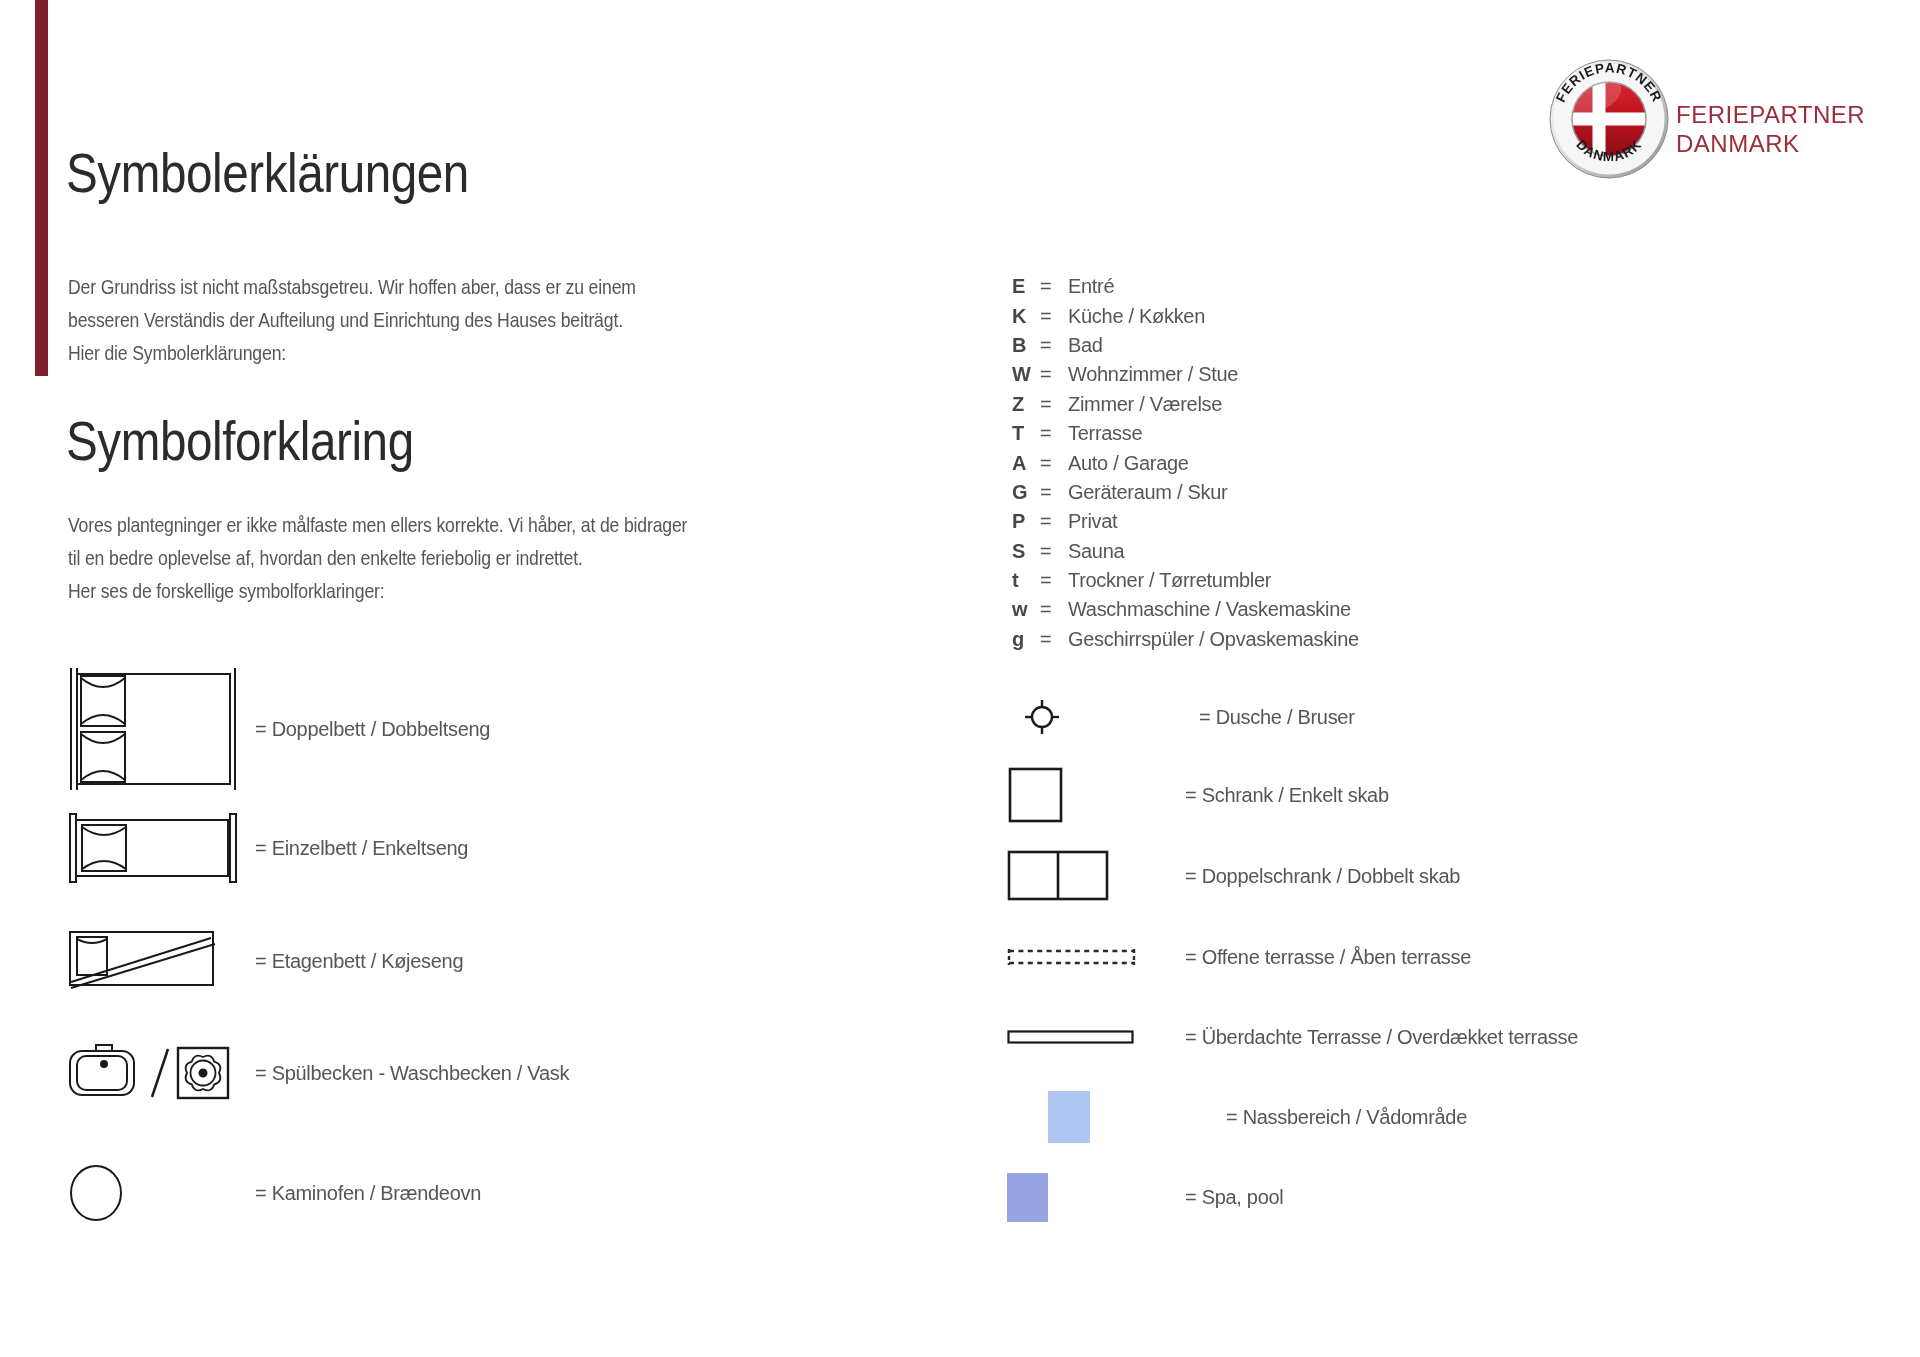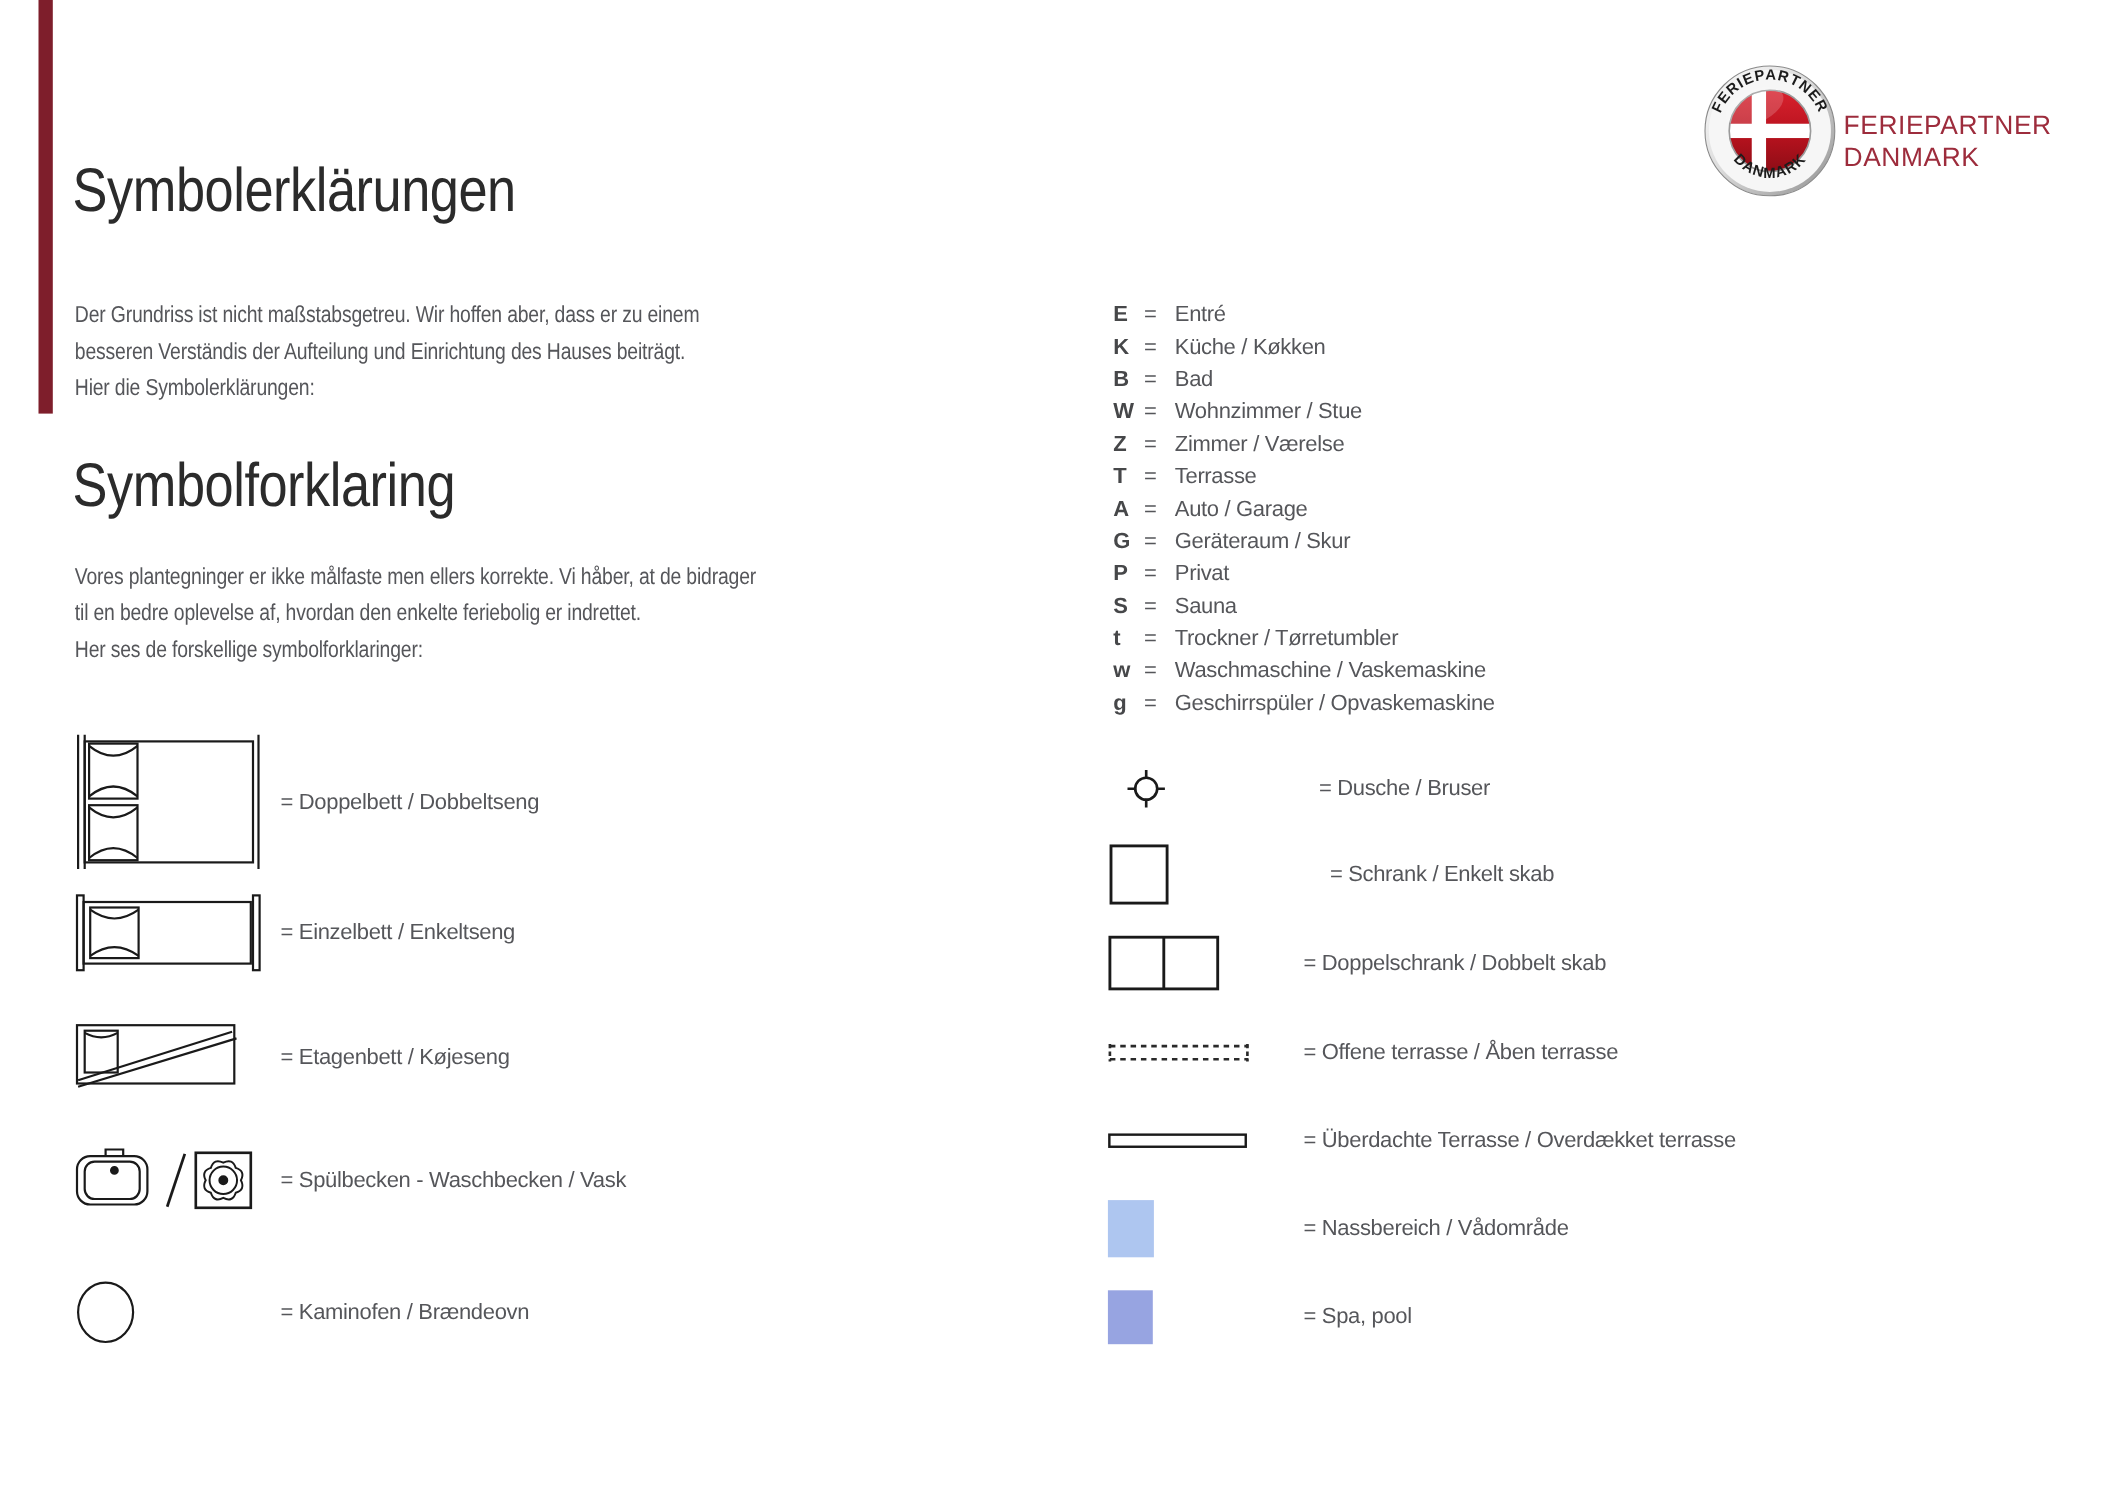--- a/index.html
+++ b/index.html
@@ -250,21 +250,21 @@
     <circle cx="21" cy="21" r="10"></circle>
     <line x1="21" y1="4" x2="21" y2="12"></line>
               <line x1="21" y1="30" x2="21" y2="38"></line>
     <line x1="4" y1="21" x2="12" y2="21"></line>
               <line x1="30" y1="21" x2="38" y2="21"></line>
   </g>
           </svg>
         </div>
         <div class="sym-label">= Dusche / Bruser</div>
       </div>
-      <div class="sym-row" style="left: 1007px; top: 762px; height: 66px; gap: 24px;">
+      <div class="sym-row" style="left: 1007px; top: 762px; height: 66px;">
         <div class="sym-icon" style="width:178px;">
           <svg width="58" height="58" viewBox="0 0 58 58">
     <rect x="3" y="3" width="51" height="52" fill="none" stroke="#1a1a1a" stroke-width="2.6"></rect>
           </svg>
         </div>
         <div class="sym-label">= Schrank / Enkelt skab</div>
       </div>
       <div class="sym-row" style="left: 1007px; top: 845px; height: 62px; align-items: center;">
         <div class="sym-icon" style="width:178px;">
           <svg width="104" height="52" viewBox="0 0 104 52">
@@ -290,21 +290,21 @@
         <div class="sym-label">= Offene terrasse / Åben terrasse</div>
       </div>
       <div class="sym-row" style="left: 1007px; top: 1008px; height: 58px;">
         <div class="sym-icon" style="width:178px;">
           <svg width="128" height="15" viewBox="0 0 128 15">
     <rect x="1.5" y="1.5" width="124" height="11" fill="#ffffff" stroke="#1a1a1a" stroke-width="2.2"></rect>
           </svg>
         </div>
         <div class="sym-label">= Überdachte Terrasse / Overdækket terrasse</div>
       </div>
-      <div class="sym-row" style="left: 1007px; top: 1086px; height: 62px; align-items: center;">
+      <div class="sym-row" style="left: 1048px; top: 1086px; height: 62px; align-items: center;">
         <div class="sym-icon" style="width:178px;">
           <svg width="44" height="54" viewBox="0 0 44 54">
             <rect x="0" y="1" width="42" height="52" fill="#aec6f0"></rect>
           </svg>
         </div>
         <div class="sym-label">= Nassbereich / Vådområde</div>
       </div>
       <div class="sym-row" style="left: 1007px; top: 1166px; height: 62px;">
         <div class="sym-icon" style="width:178px;">
           <svg width="43" height="51" viewBox="0 0 43 51">

